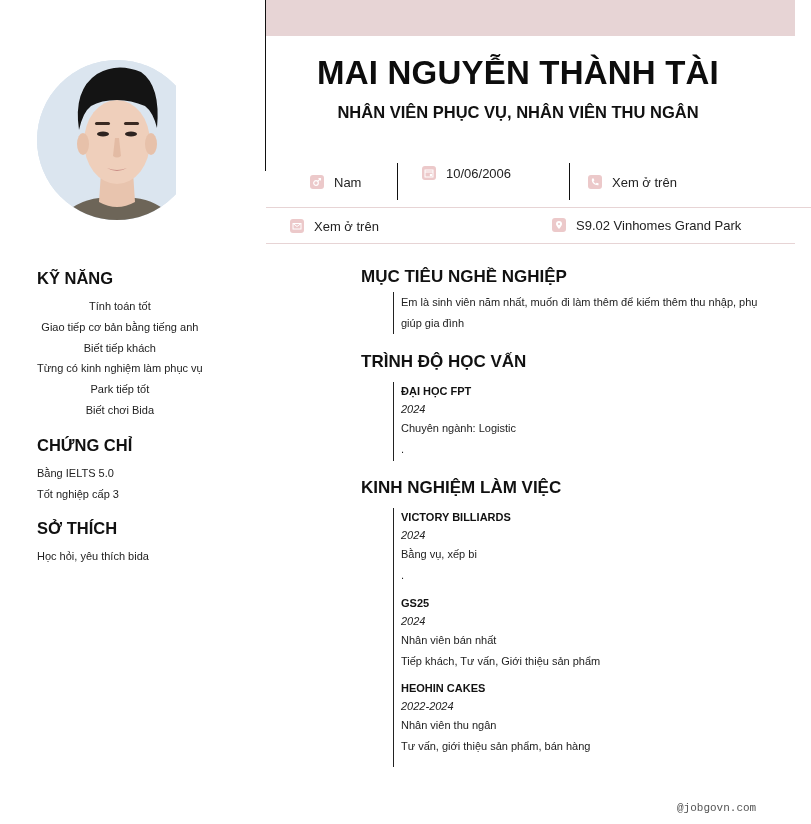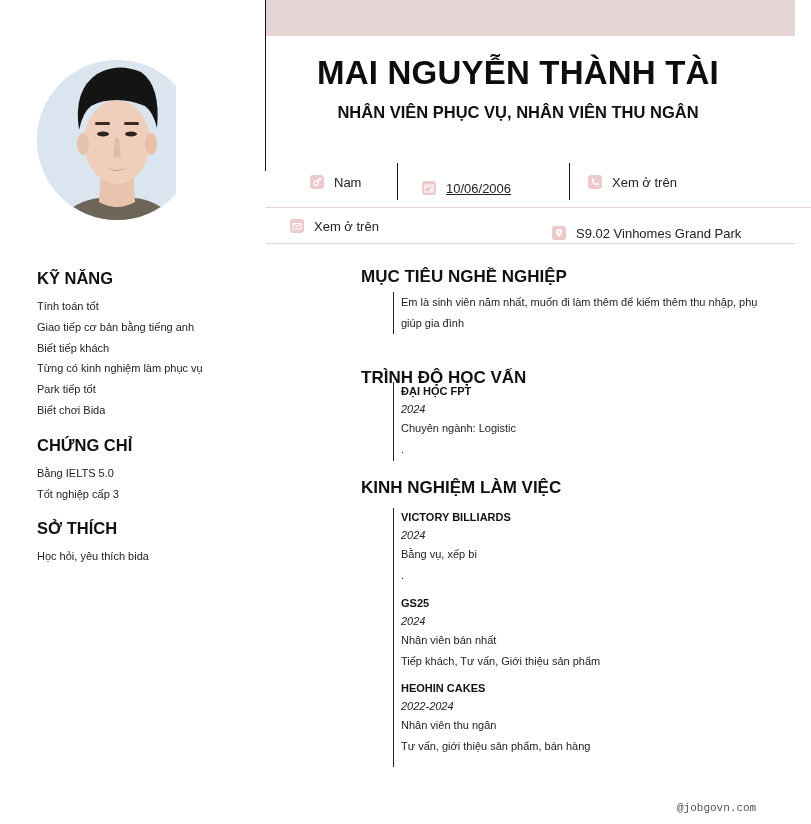--- a/index.html
+++ b/index.html
@@ -88,21 +88,21 @@
   <div class="citem" style="left:24px; top:10px;padding-left:20px;">
     <span class="cicon">
       <svg viewBox="0 0 10 10">
           <circle cx="4" cy="6" r="2.3" fill="none" stroke="#fff" stroke-width="1.2"></circle>
           <path d="M5.7 4.3 L8.5 1.5 M6.5 1.5 H8.5 V3.5" fill="none" stroke="#fff" stroke-width="1.1"></path>
         </svg>
     </span>
     <span>Nam</span>
   </div>
   <div class="vsep" style="left:131px;"></div>
-  <div class="citem" style="left:156px; top:16px;text-decoration:underline;">
+  <div class="citem" style="left:156px; top:1px;">
     <span class="cicon">
       <svg viewBox="0 0 10 10">
           <rect x="1" y="2" width="8" height="7" fill="none" stroke="#fff" stroke-width="1"></rect>
           <line x1="1" y1="4" x2="9" y2="4" stroke="#fff" stroke-width="1"></line>
           <circle cx="7" cy="7" r="1.3" fill="#fff"></circle>
         </svg>
     </span>
     <span>10/06/2006</span>
   </div>
   <div class="vsep" style="left:303px;"></div>
@@ -120,34 +120,34 @@
 <div class="contact-row2">
   <div class="citem" style="left:24px; top:9px;">
     <span class="cicon">
       <svg viewBox="0 0 10 10">
           <rect x="1" y="2.5" width="8" height="5.5" fill="none" stroke="#fff" stroke-width="1"></rect>
           <path d="M1 2.5 L5 5.5 L9 2.5" fill="none" stroke="#fff" stroke-width="1"></path>
         </svg>
     </span>
     <span>Xem ở trên</span>
   </div>
-  <div class="citem" style="left:270px; top:16px;padding-left:16px;">
+  <div class="citem" style="left:270px; top:8px;padding-left:16px;">
     <span class="cicon">
       <svg viewBox="0 0 10 10">
           <path d="M5 9 Q2 5.5 2 4 A3 3 0 0 1 8 4 Q8 5.5 5 9 Z" fill="#fff"></path>
           <circle cx="5" cy="4" r="1.1" fill="#ecc9ca"></circle>
         </svg>
     </span>
     <span>S9.02 Vinhomes Grand Park</span>
   </div>
 </div>
 <div class="divider2"></div>
 
 <div class="lsec-title" style="top:269px;">KỸ NĂNG</div>
-<ul class="lsec-list" style="top:296px;">
+<ul class="lsec-list" style="top:296px;text-align:center;">
   <li>Tính toán tốt</li>
   <li>Giao tiếp cơ bản bằng tiếng anh</li>
   <li>Biết tiếp khách</li>
   <li>Từng có kinh nghiệm làm phục vụ</li>
   <li>Park tiếp tốt</li>
   <li>Biết chơi Bida</li>
 </ul>
 
 <div class="lsec-title" style="top:436px;">CHỨNG CHỈ</div>
 <ul class="lsec-list" style="top:463px;">
@@ -158,21 +158,21 @@
 <div class="lsec-title" style="top:519px;">SỞ THÍCH</div>
 <ul class="lsec-list" style="top:546px;">
   <li>Học hỏi, yêu thích bida</li>
 </ul>
 
 <div class="rsec-title" style="top:267px;">MỤC TIÊU NGHỀ NGHIỆP</div>
 <div class="rsec-body" style="top:292px;">
   <div class="obj-text">Em là sinh viên năm nhất, muốn đi làm thêm để kiếm thêm thu nhập, phụ giúp gia đình</div>
 </div>
 
-<div class="rsec-title" style="top:368px;">TRÌNH ĐỘ HỌC VẤN</div>
+<div class="rsec-title" style="top:352px;">TRÌNH ĐỘ HỌC VẤN</div>
 <div class="rsec-body" style="top:382px; height:79px;">
   <div class="entry">
     <div class="e-title">ĐẠI HỌC FPT</div>
     <div class="e-time">2024</div>
     <div class="e-line">Chuyên ngành: Logistic</div>
     <div class="e-line">.</div>
   </div>
 </div>
 
 <div class="rsec-title" style="top:478px;">KINH NGHIỆM LÀM VIỆC</div>

